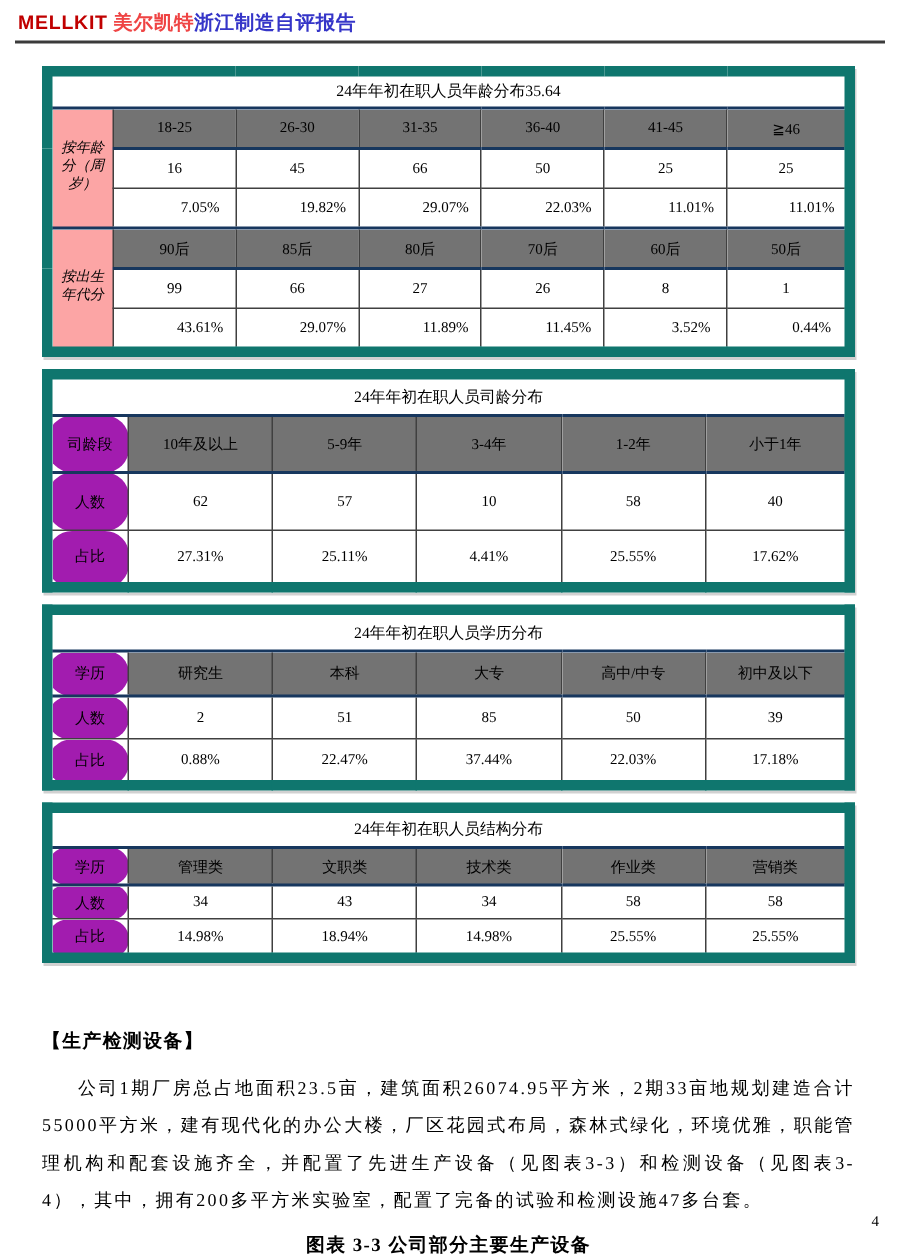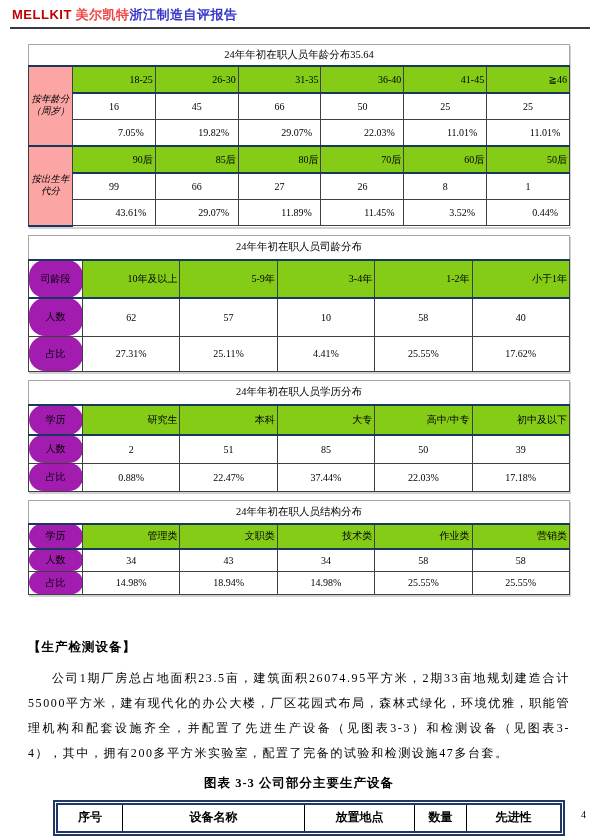--- a/index.html
+++ b/index.html
@@ -28,40 +28,40 @@
   
   .content{margin:15px 30px 0 28px;width:542px;}
 
   
   table.tbl{
     border-collapse:collapse;
     table-layout:fixed;
     width:542px;
     text-align:center;
     font-size:10px;
-    border:1px solid #0f766e;
+    border:7px solid #0f766e;
     box-shadow:1px 2px 0 rgba(0,0,0,.18);
     background:#fff;
   }
   table.tbl + table.tbl{margin-top:8px;}
   .tbl td{
     border:1px solid #404040;
     padding:0 2px;
     overflow:hidden;
   }
   .tbl .tbl-title{
     border:1px solid #a6a6a6;
     font-size:10.5px;
     background:#fff;
   }
   .blue-row td{
     border-top:2px solid #17375e;
     border-bottom:2px solid #17375e;
   }
-  .cell-blue{background:#84cc16;text-align:right;}
+  .cell-blue{background:#737373;}
   .side-label{font-size:9.5px;line-height:1.25;background:#fca5a5;font-style:italic;}
   .row-label{background:#a21caf;border-radius:16px;}
 
   
   .t-age .title-row td{height:20px;}
   .t-age .blue-row td{height:25px;}
   .t-age .num-row td{height:25px;}
   .t-age .pct-row td{height:25px;padding-left:36px;}
 
   

